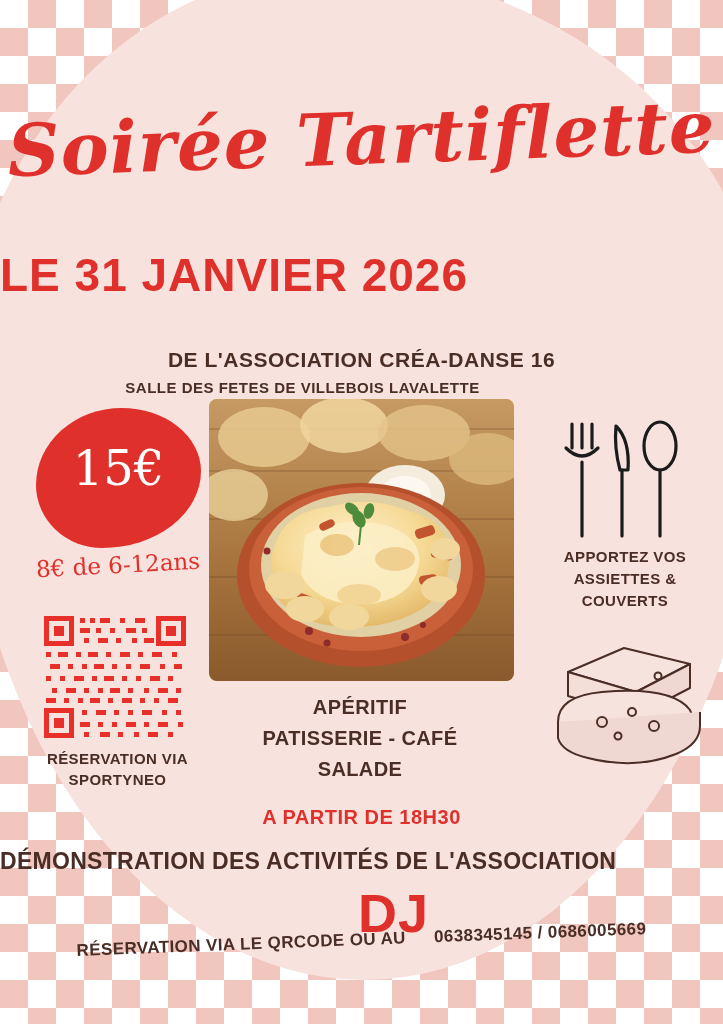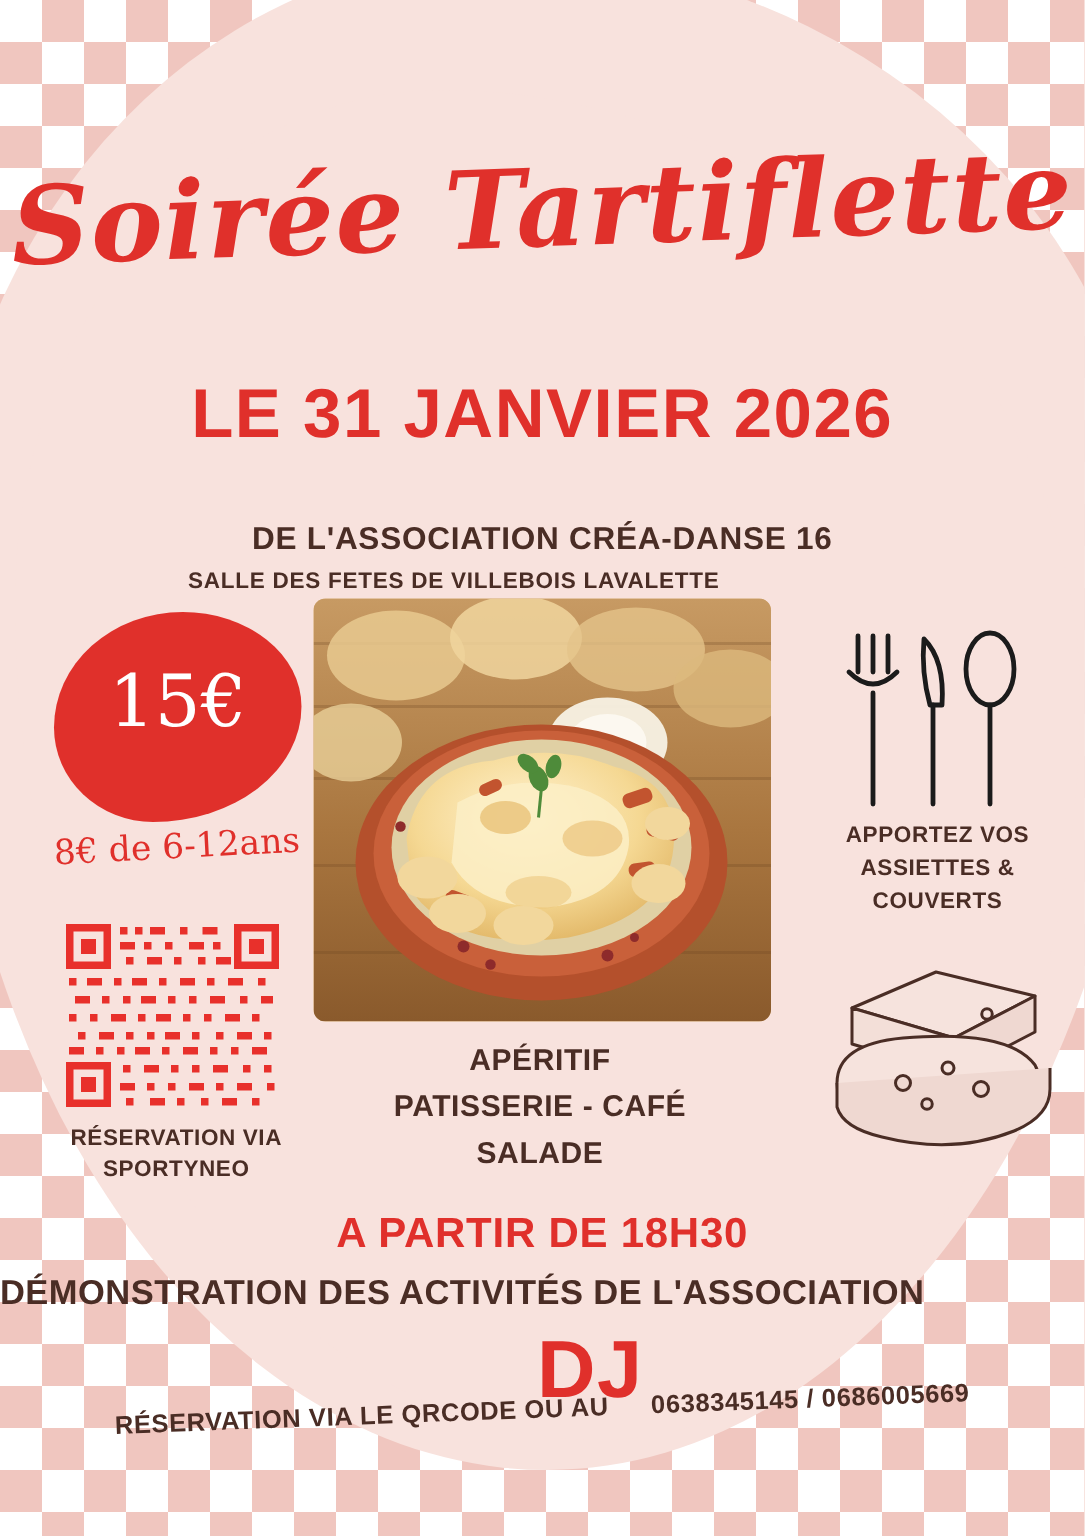--- a/index.html
+++ b/index.html
@@ -69,21 +69,21 @@
     letter-spacing: 1px;
     transform: rotate(-2deg);
     white-space: nowrap;
   }
 
   .date {
     position: absolute;
     top: 248px;
     left: 0;
     width: 723px;
-    text-align: center;
+    text-align: left;
     font-size: 46px;
     font-weight: bold;
     color: #e0302b;
     letter-spacing: 1px;
   }
 
   .sub1, .sub2 {
     position: absolute;
     width: 723px;
     text-align: center;
@@ -215,21 +215,21 @@
     line-height: 1.55;
     letter-spacing: 0.4px;
   }
 
   .apartir {
     position: absolute;
     top: 806px;
     left: 0;
     width: 723px;
     text-align: center;
-    font-size: 28px;
+    font-size: 20px;
     font-weight: bold;
     color: #e0302b;
     letter-spacing: 0.5px;
   }
 
   .demo {
     position: absolute;
     top: 848px;
     left: 0;
     width: 723px;

